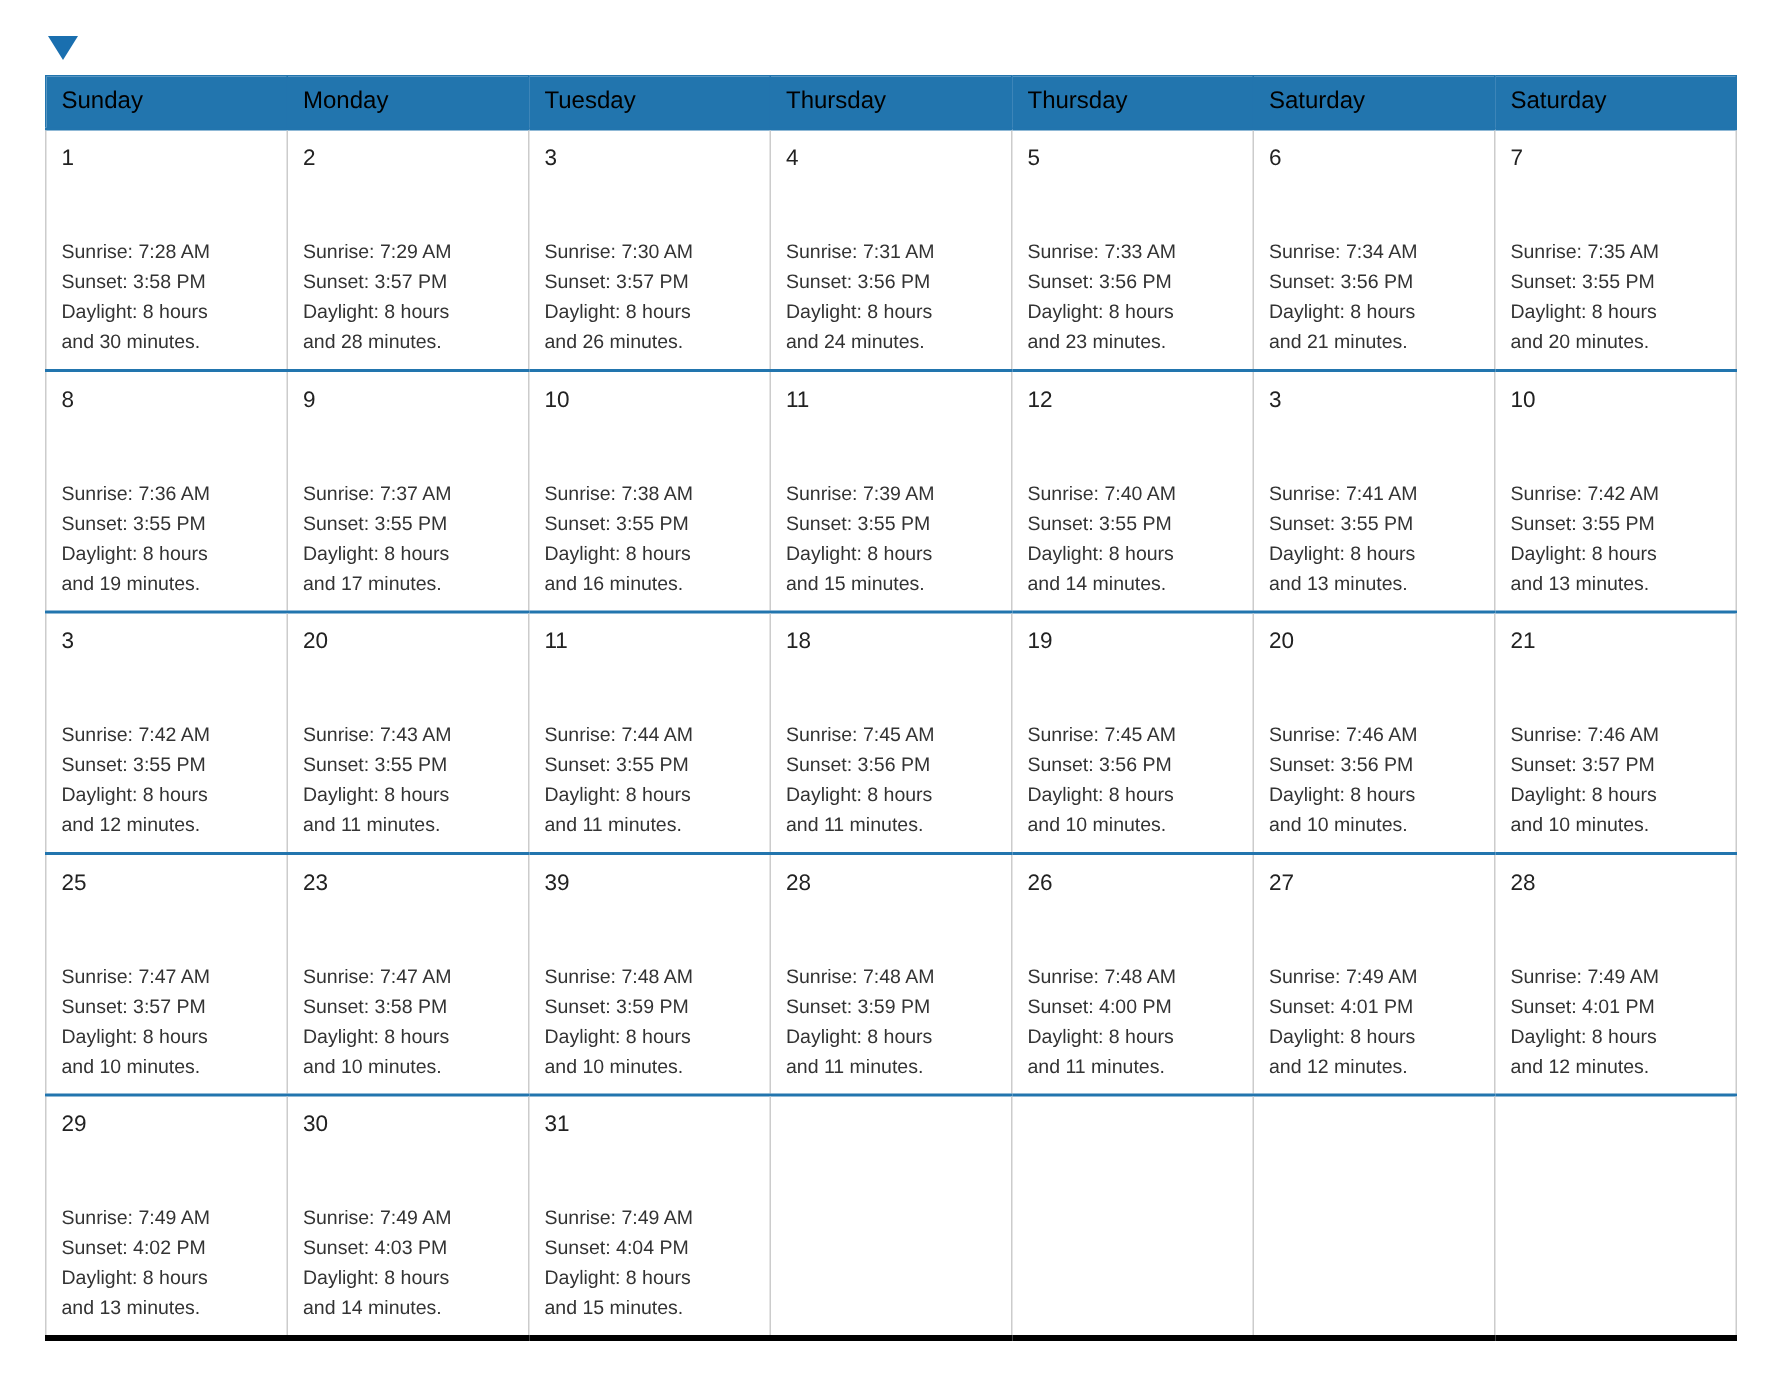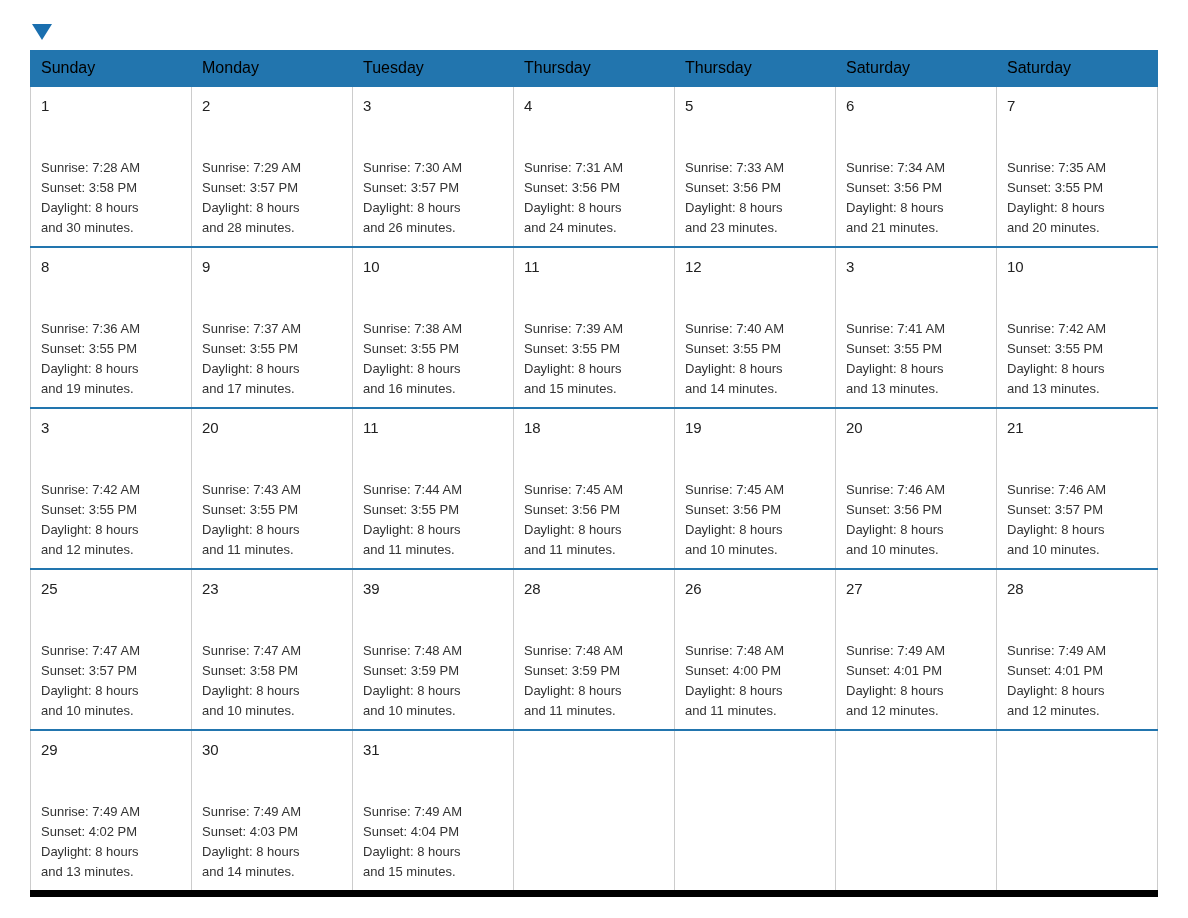--- a/index.html
+++ b/index.html
@@ -96,21 +96,21 @@
     .day-info {
       font-size: 13px;
       color: #333;
       line-height: 1.55;
       margin-top: 40px;
     }
     .calendar tr td {
       border-bottom: 1px solid #ccc;
     }
     .calendar tbody tr:last-child td {
-      border-bottom: 7px solid #000000;
+      border-bottom: 4px solid #000000;
       border-radius: 26px;
     }
   </style>
 </head>
 <body>
 
 <div class="header">
   <div class="logo-area">
     <div class="logo-row">
       <span class="logo-text-general"></span>

